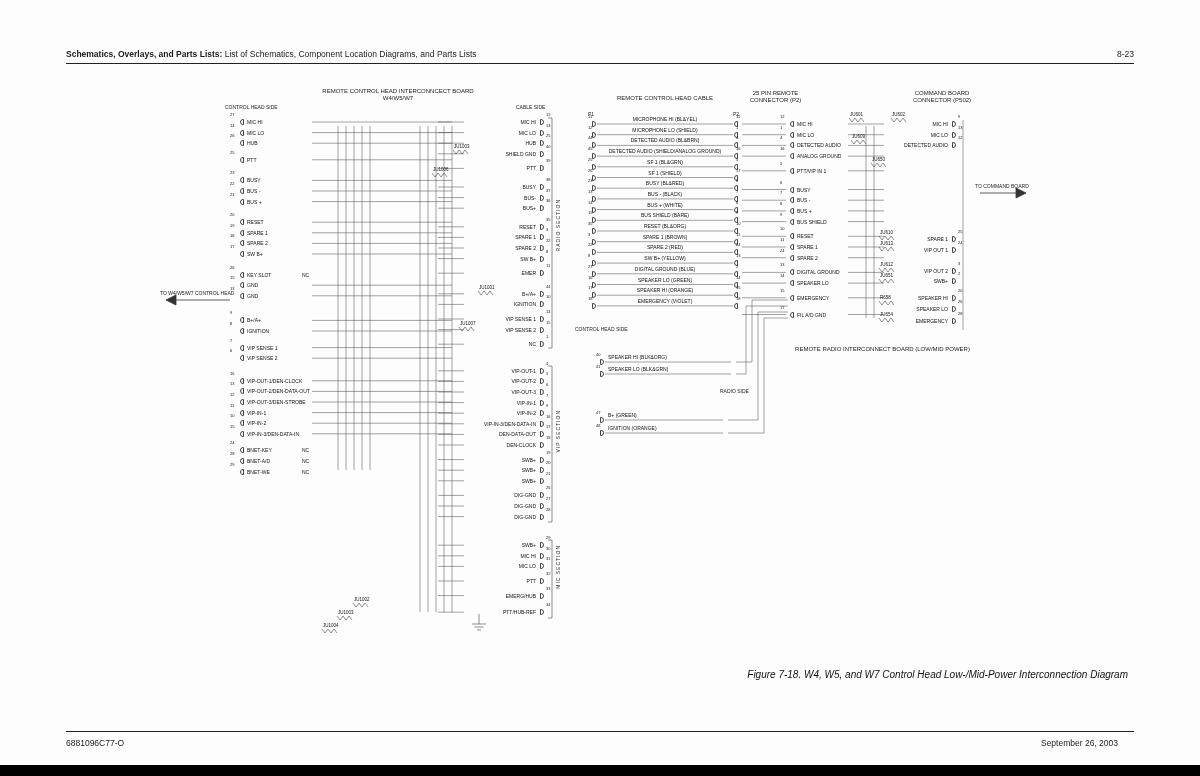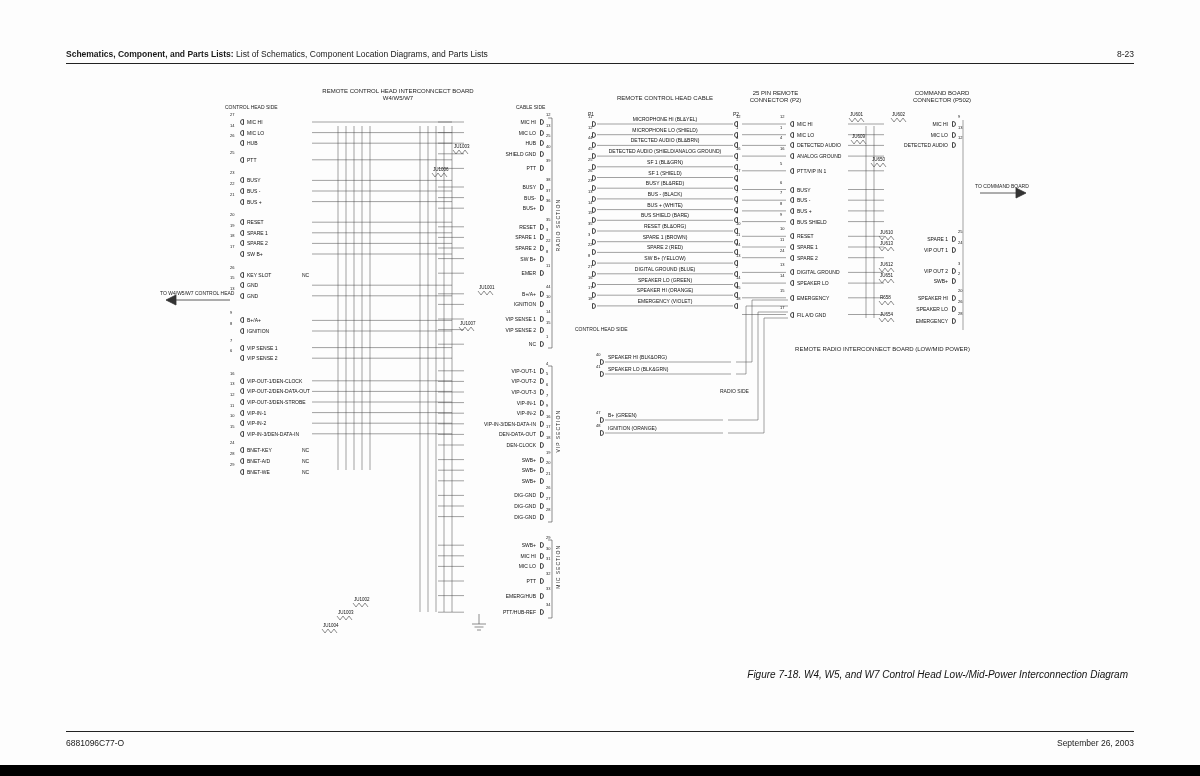--- a/index.html
+++ b/index.html
@@ -22,21 +22,21 @@
   .conn{position:absolute;width:4px;height:6px;border:0.6px solid #444;background:#fff}
   .conn.l{border-radius:3px 0 0 3px}
   .conn.r{border-radius:0 3px 3px 0}
   .caption{position:absolute;right:72px;top:669px;font-size:10px;font-style:italic;color:#111}
   .ftext{position:absolute;top:738px;font-size:8.5px}
   .blackbar{position:absolute;left:0;bottom:0;width:1200px;height:11px;background:#000}
 </style>
 </head>
 <body>
 
-<div class="hdr"><b>Schematics, Component, and Parts Lists:</b><span> List of Schematics, Component Location Diagrams, and Parts Lists</span></div>
+<div class="hdr"><b>Schematics, Overlays, and Parts Lists:</b><span> List of Schematics, Component Location Diagrams, and Parts Lists</span></div>
 <div class="pagenum">8-23</div>
 <div class="rule" style="top:63px"></div>
 
 <div id="diagram">
 
   <svg id="wires" xmlns="http://www.w3.org/2000/svg">
     <g stroke="#444" stroke-width="0.5" fill="none">
       <line x1="338" y1="126" x2="338" y2="470"></line>
       <line x1="346" y1="126" x2="346" y2="470"></line>
       <line x1="354" y1="126" x2="354" y2="470"></line>
@@ -629,14 +629,14 @@
     <div class="jlbl" style="left: 880px; top: 295px;">R658</div>
     <div class="jlbl" style="left: 880px; top: 312px;">JU654</div>
     <div class="vlabel" style="left: 555px; top: 199px;">RADIO SECTION</div>
     <div class="vlabel" style="left: 555px; top: 410px;">VIP SECTION</div>
     <div class="vlabel" style="left: 555px; top: 545px;">MIC SECTION</div>
   </div>
 
 <div class="caption">Figure 7-18. W4, W5, and W7 Control Head Low-/Mid-Power Interconnection Diagram</div>
 <div class="rule" style="top:731px"></div>
 <div class="ftext" style="left:66px">6881096C77-O</div>
-<div class="ftext" style="right:66px">September 26, 2003</div>
+<div class="ftext" style="right:82px">September 26, 2003</div>
 <div class="blackbar"></div>
 
 </body></html>

